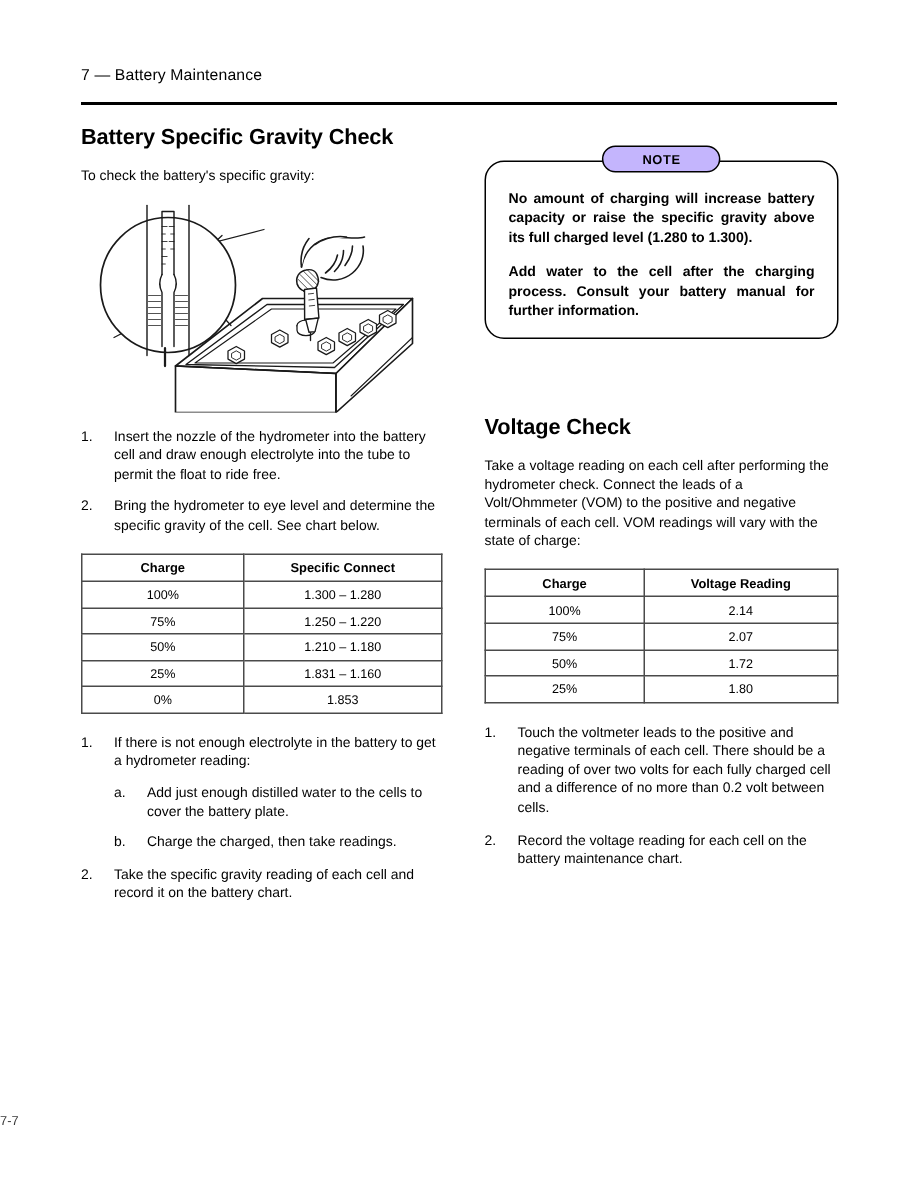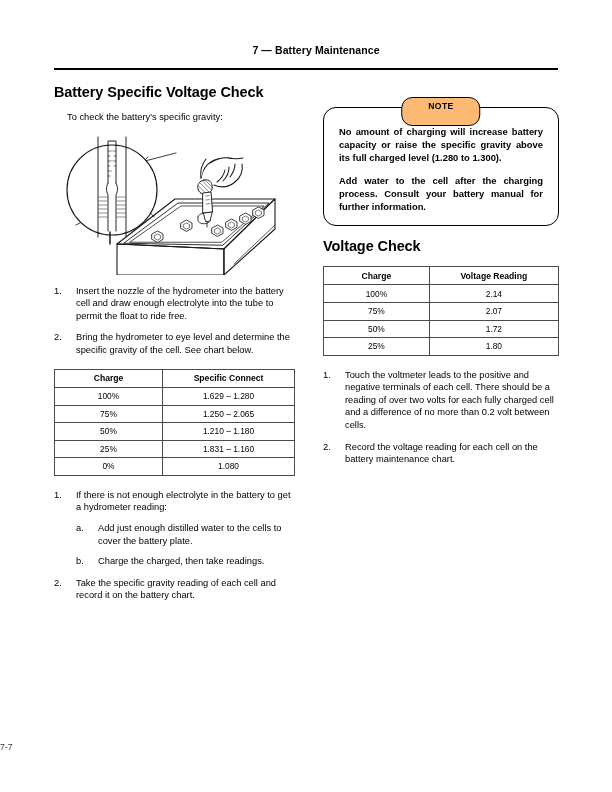--- a/index.html
+++ b/index.html
@@ -19,26 +19,26 @@
     position: absolute;
     left: 0; top: 0;
     width: 612px;
     height: 792px;
     overflow: hidden;
   }
 
   
   .header {
     position: absolute;
-    left: 64px;
+    left: 54px;
     top: 44px;
     width: 504px;
-    text-align: center;
+    text-align: left;
     font-size: 10.5px;
-    font-weight: bold;
+    font-weight: normal;
     letter-spacing: 0.1px;
   }
   .header-rule {
     position: absolute;
     left: 54px;
     top: 68px;
     width: 504px;
     height: 2.2px;
     background: #000;
   }
@@ -59,21 +59,21 @@
 
   h2.sec {
     font-size: 14.5px;
     font-weight: bold;
     margin: 0 0 11px 0;
     letter-spacing: -0.1px;
   }
   p.body {
     font-size: 9.3px;
     line-height: 12.6px;
-    margin: 0 0 9px 13px;
+    margin: 0 0 9px 0;
     text-align: left;
   }
 
   
   .figure {
     position: relative;
     width: 241px;
     height: 142px;
     margin: 4px 0 10px 0;
   }
@@ -150,24 +150,24 @@
     border: 1.3px solid #000;
     border-radius: 13px;
     padding: 17px 15px 12px 15px;
     margin: 11px 0 0 0;
   }
   .note-tab {
     position: absolute;
     left: 50%;
     top: -11px;
     transform: translateX(-50%);
-    background: #fdba74;
+    background: #c4b5fd;
     border: 1.3px solid #000;
     border-radius: 11px;
-    padding: 3px 26px 14px 26px;
+    padding: 3px 26px 3px 26px;
     font-size: 8.6px;
     font-weight: bold;
     letter-spacing: 0.4px;
     text-align: center;
     white-space: nowrap;
   }
   p.note {
     font-size: 9.4px;
     font-weight: bold;
     line-height: 13px;
@@ -191,21 +191,21 @@
 </head>
 <body>
 
 <div class="page">
 
   <div class="header">7 — Battery Maintenance</div>
   <div class="header-rule"></div>
 
   <div class="col-left">
 
-    <h2 class="sec">Battery Specific Voltage Check</h2>
+    <h2 class="sec">Battery Specific Gravity Check</h2>
     <p class="body">To check the battery's specific gravity:</p>
 
     <div class="figure">
       <svg width="241" height="142" viewBox="0 0 241 142" fill="none" stroke="#1a1a1a" stroke-width="1.1" stroke-linejoin="round" stroke-linecap="round">
 
         <g>
 
           <path d="M63 111 L121 66 L221 66 L170 116 Z" fill="#ffffff"></path>
 
           <path d="M70 110 L124 70 L215 70 L169 112 Z" fill="none" stroke-width="0.9"></path>
@@ -354,37 +354,37 @@
         </colgroup>
       <thead>
         <tr>
           <th>Charge</th>
           <th>Specific Connect</th>
         </tr>
       </thead>
       <tbody>
         <tr>
           <td>100%</td>
-          <td>1.629 – 1.280</td>
+          <td>1.300 – 1.280</td>
         </tr>
         <tr>
           <td>75%</td>
-          <td>1.250 – 2.065</td>
+          <td>1.250 – 1.220</td>
         </tr>
         <tr>
           <td>50%</td>
           <td>1.210 – 1.180</td>
         </tr>
         <tr>
           <td>25%</td>
           <td>1.831 – 1.160</td>
         </tr>
         <tr>
           <td>0%</td>
-          <td>1.080</td>
+          <td>1.853</td>
         </tr>
       </tbody>
     </table>
 
     <ol class="num">
       <li>
         <span class="mk">1.</span>
         <span>If there is not enough electrolyte in the battery to get a hydrometer reading:</span>
         <ol class="alpha">
           <li>
@@ -405,21 +405,22 @@
   </div>
 
   <div class="col-right">
 
     <div class="notebox">
       <div class="note-tab">NOTE</div>
       <p class="note">No amount of charging will increase battery capacity or raise the specific gravity above its full charged level (1.280 to 1.300).</p>
       <p class="note">Add water to the cell after the charging process. Consult your battery manual for further information.</p>
     </div>
 
-    <h2 class="sec" style="margin-top:12px;">Voltage Check</h2>
+    <h2 class="sec" style="margin-top:51px;">Voltage Check</h2>
+    <p class="body">Take a voltage reading on each cell after performing the hydrometer check. Connect the leads of a Volt/Ohmmeter (VOM) to the positive and negative terminals of each cell. VOM readings will vary with the state of charge:</p>
 
     <table class="data">
       <colgroup>
           <col class="c1">
           <col class="c2">
         </colgroup>
       <thead>
         <tr>
           <th>Charge</th>
           <th>Voltage Reading</th>

